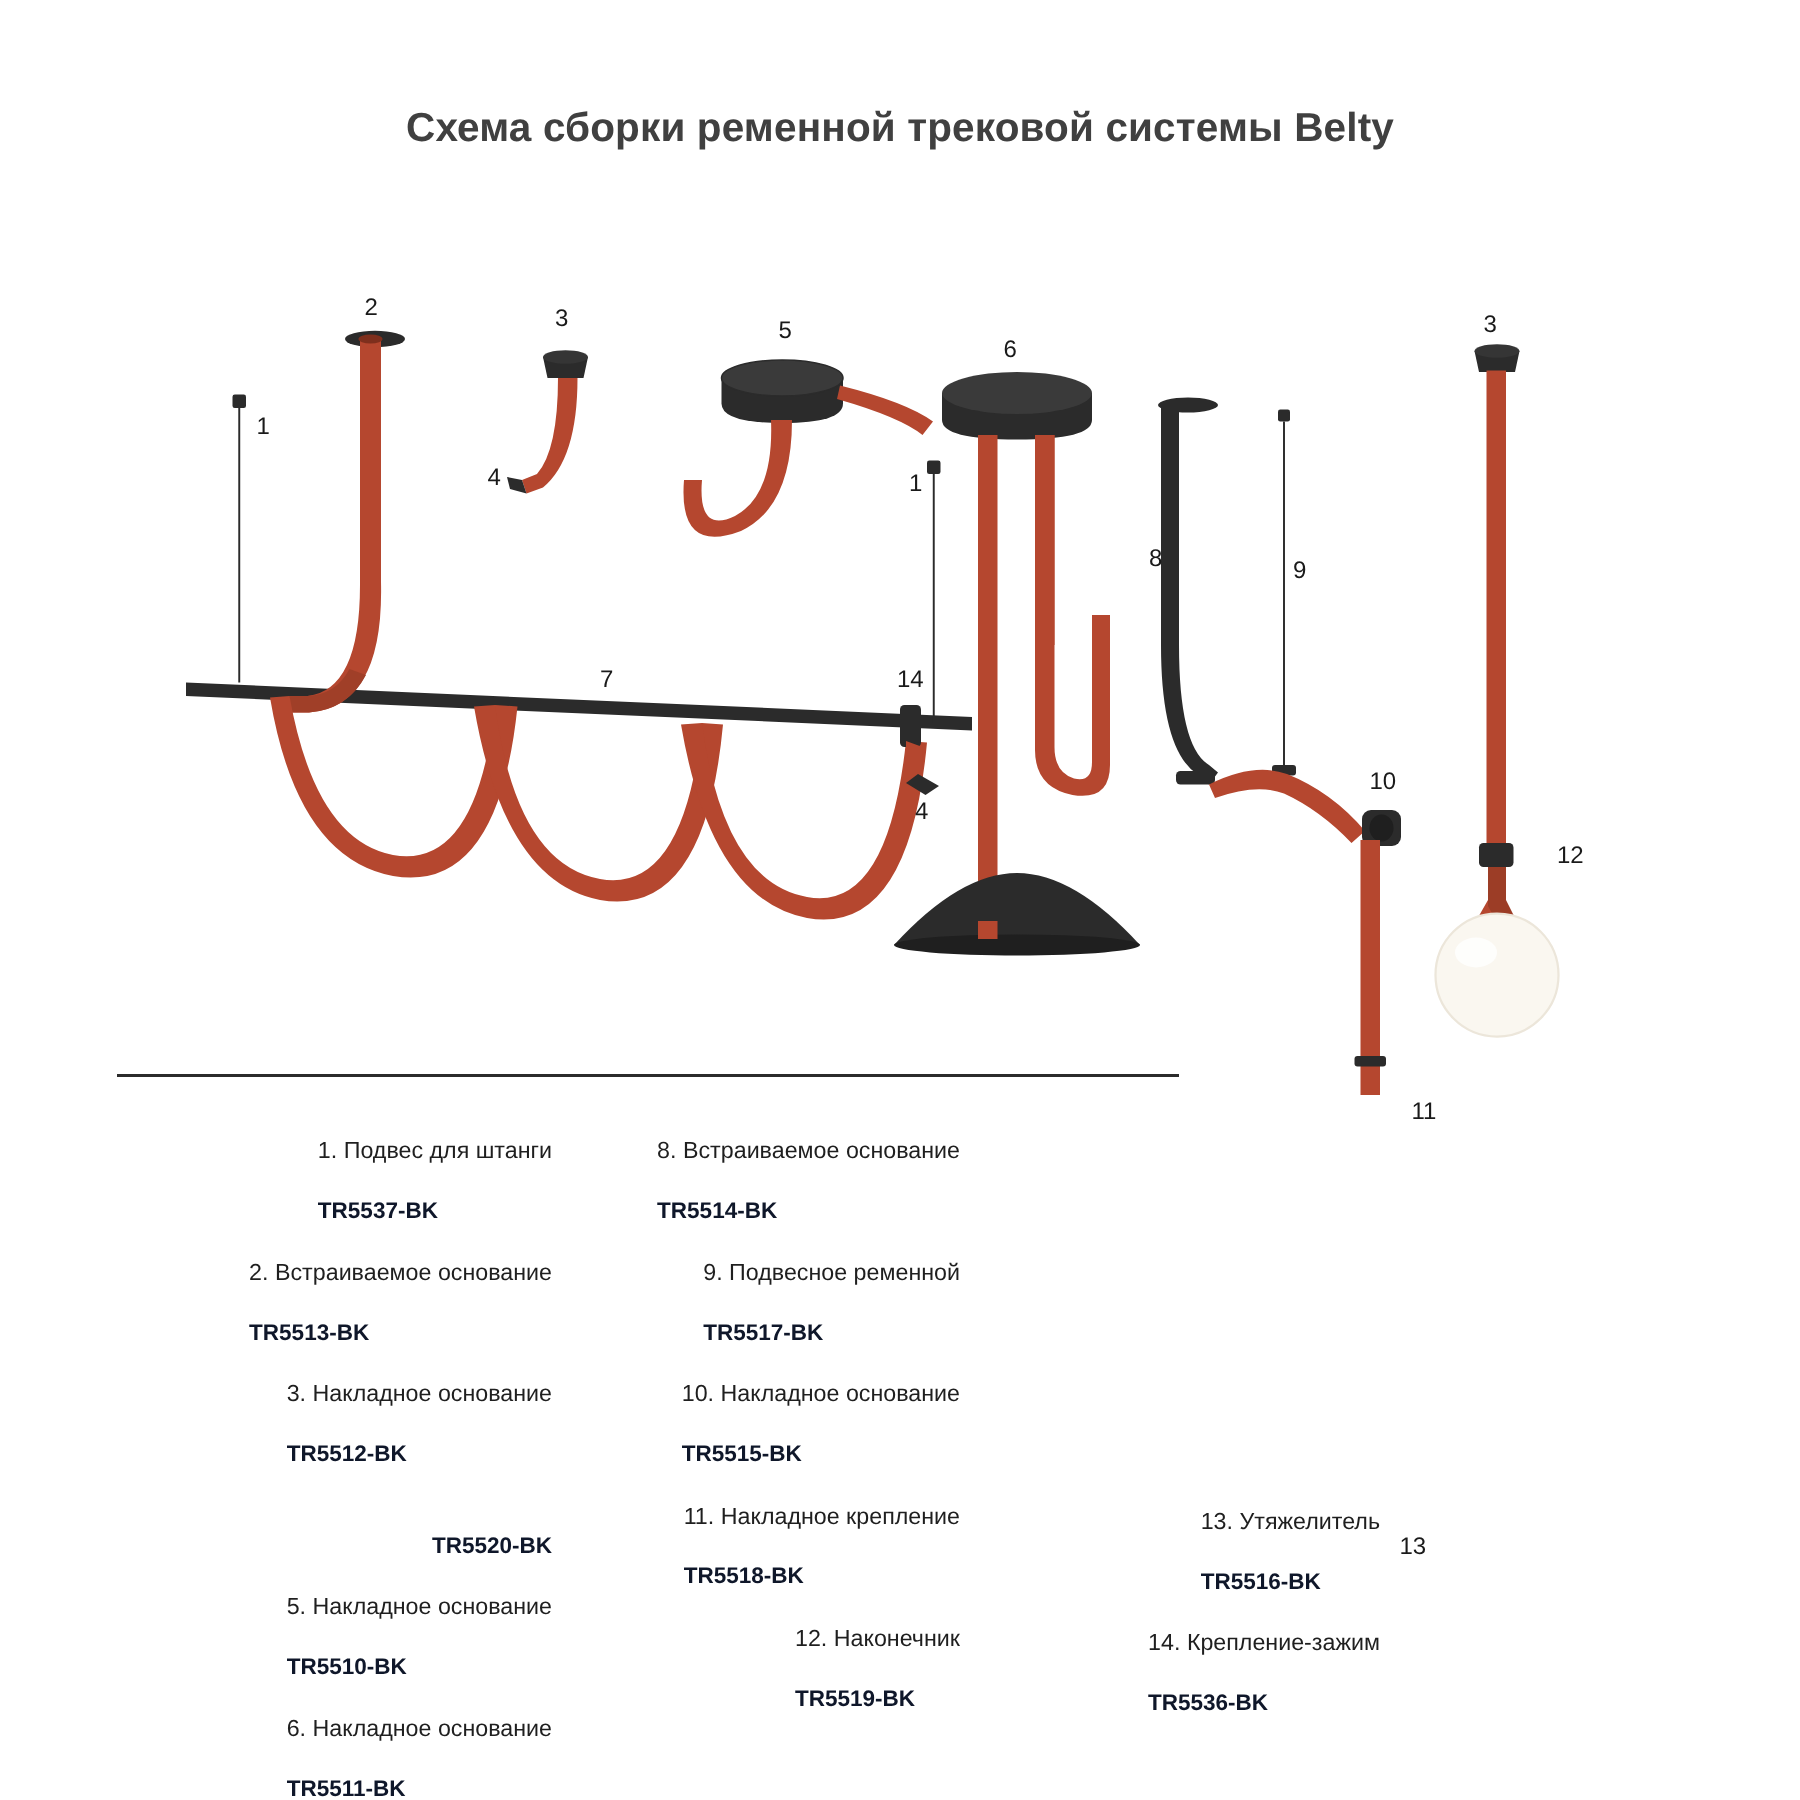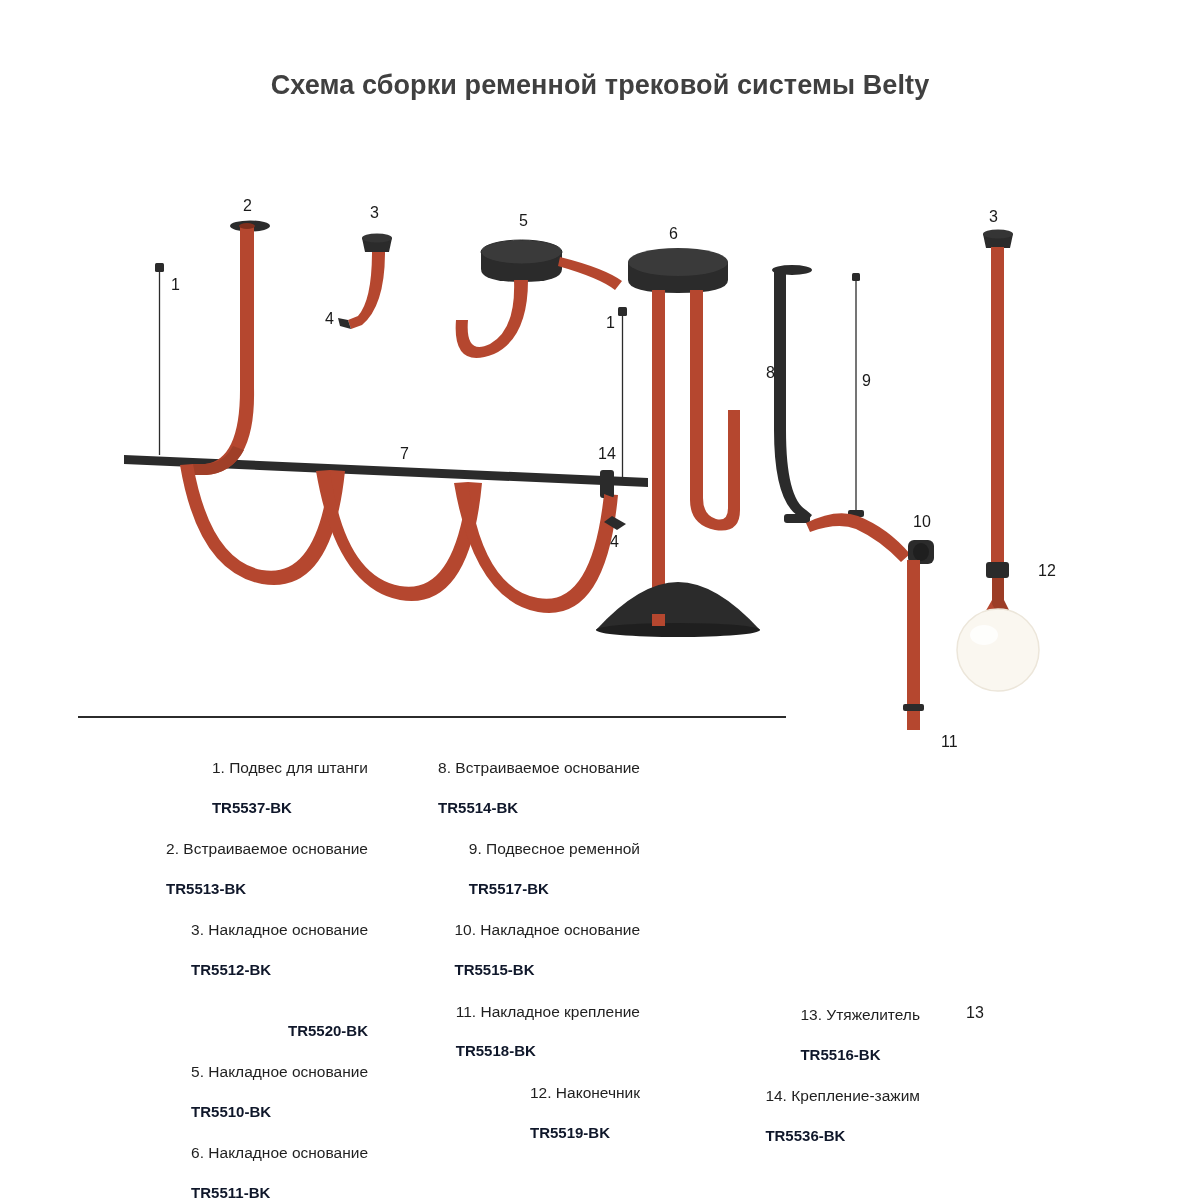--- a/index.html
+++ b/index.html
@@ -216,21 +216,21 @@
   <div class="num-label" style="left:989px; top:78px;">3</div>
   <div class="num-label" style="left:606px; top:184px;">1</div>
   <div class="num-label" style="left:766px; top:234px;">8</div>
   <div class="num-label" style="left:862px; top:242px;">9</div>
   <div class="num-label" style="left:400px; top:315px;">7</div>
   <div class="num-label" style="left:598px; top:315px;">14</div>
   <div class="num-label" style="left:610px; top:403px;">4</div>
   <div class="num-label" style="left:913px; top:383px;text-align:right;">10</div>
   <div class="num-label" style="left:1015px; top:432px;margin-left:23px;">12</div>
   <div class="num-label" style="left:941px; top:569px;margin-top:34px;">11</div>
-  <div class="num-label" style="left:933px; top:874px;margin-left:33px;">13</div>
+  <div class="num-label" style="left:933px; top:893px;">13</div>
 </div>
 
 <div id="legend">
   <div id="legend-rule"></div>
   <div class="legend-cols">
 
     <div class="legend-col c1">
       <div class="legend-entry">
         <div class="name"><span>1.</span> <span>Подвес для штанги</span></div>
         <div class="code">TR5537-BK</div>

